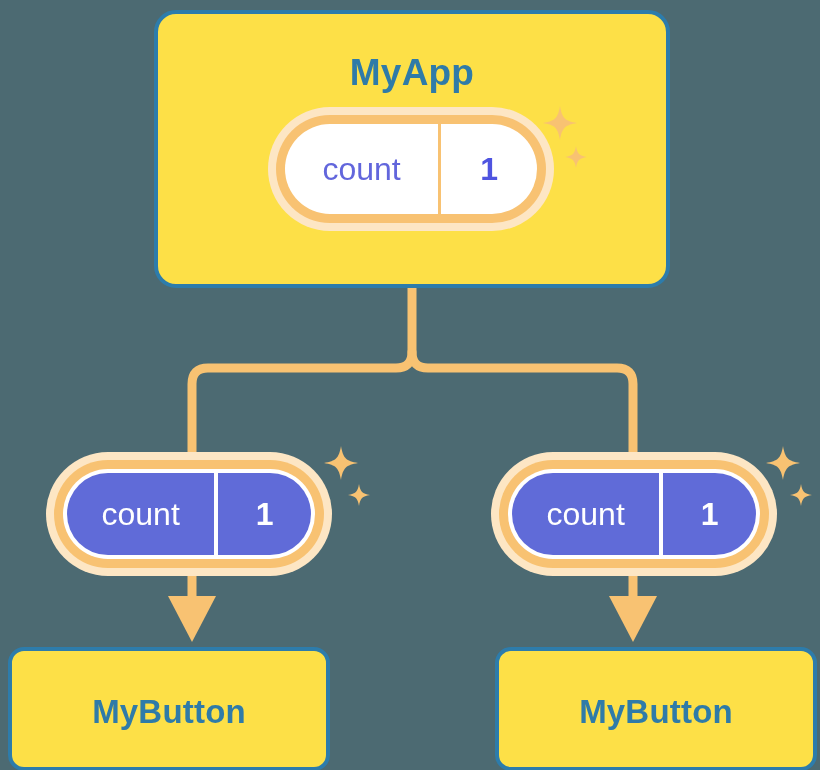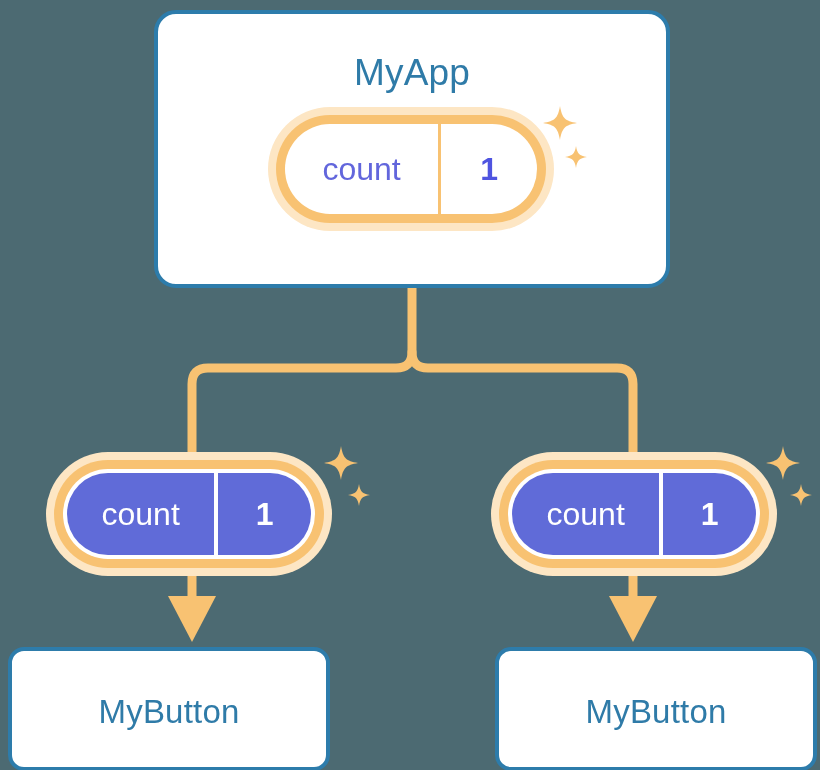--- a/index.html
+++ b/index.html
@@ -27,24 +27,25 @@
     left: 0;
     top: 0;
     width: 820px;
     height: 770px;
     pointer-events: none;
   }
 
   
   .card {
     position: absolute;
-    background: #ffffff;
+    background: #fde047;
     border: 4px solid #2d7cab;
     border-radius: 18px;
     box-sizing: border-box;
+    font-weight: bold;
   }
   #app-card {
     left: 154px;
     top: 10px;
     width: 516px;
     height: 278px;
     border-radius: 22px;
   }
   #app-title {
     position: absolute;

